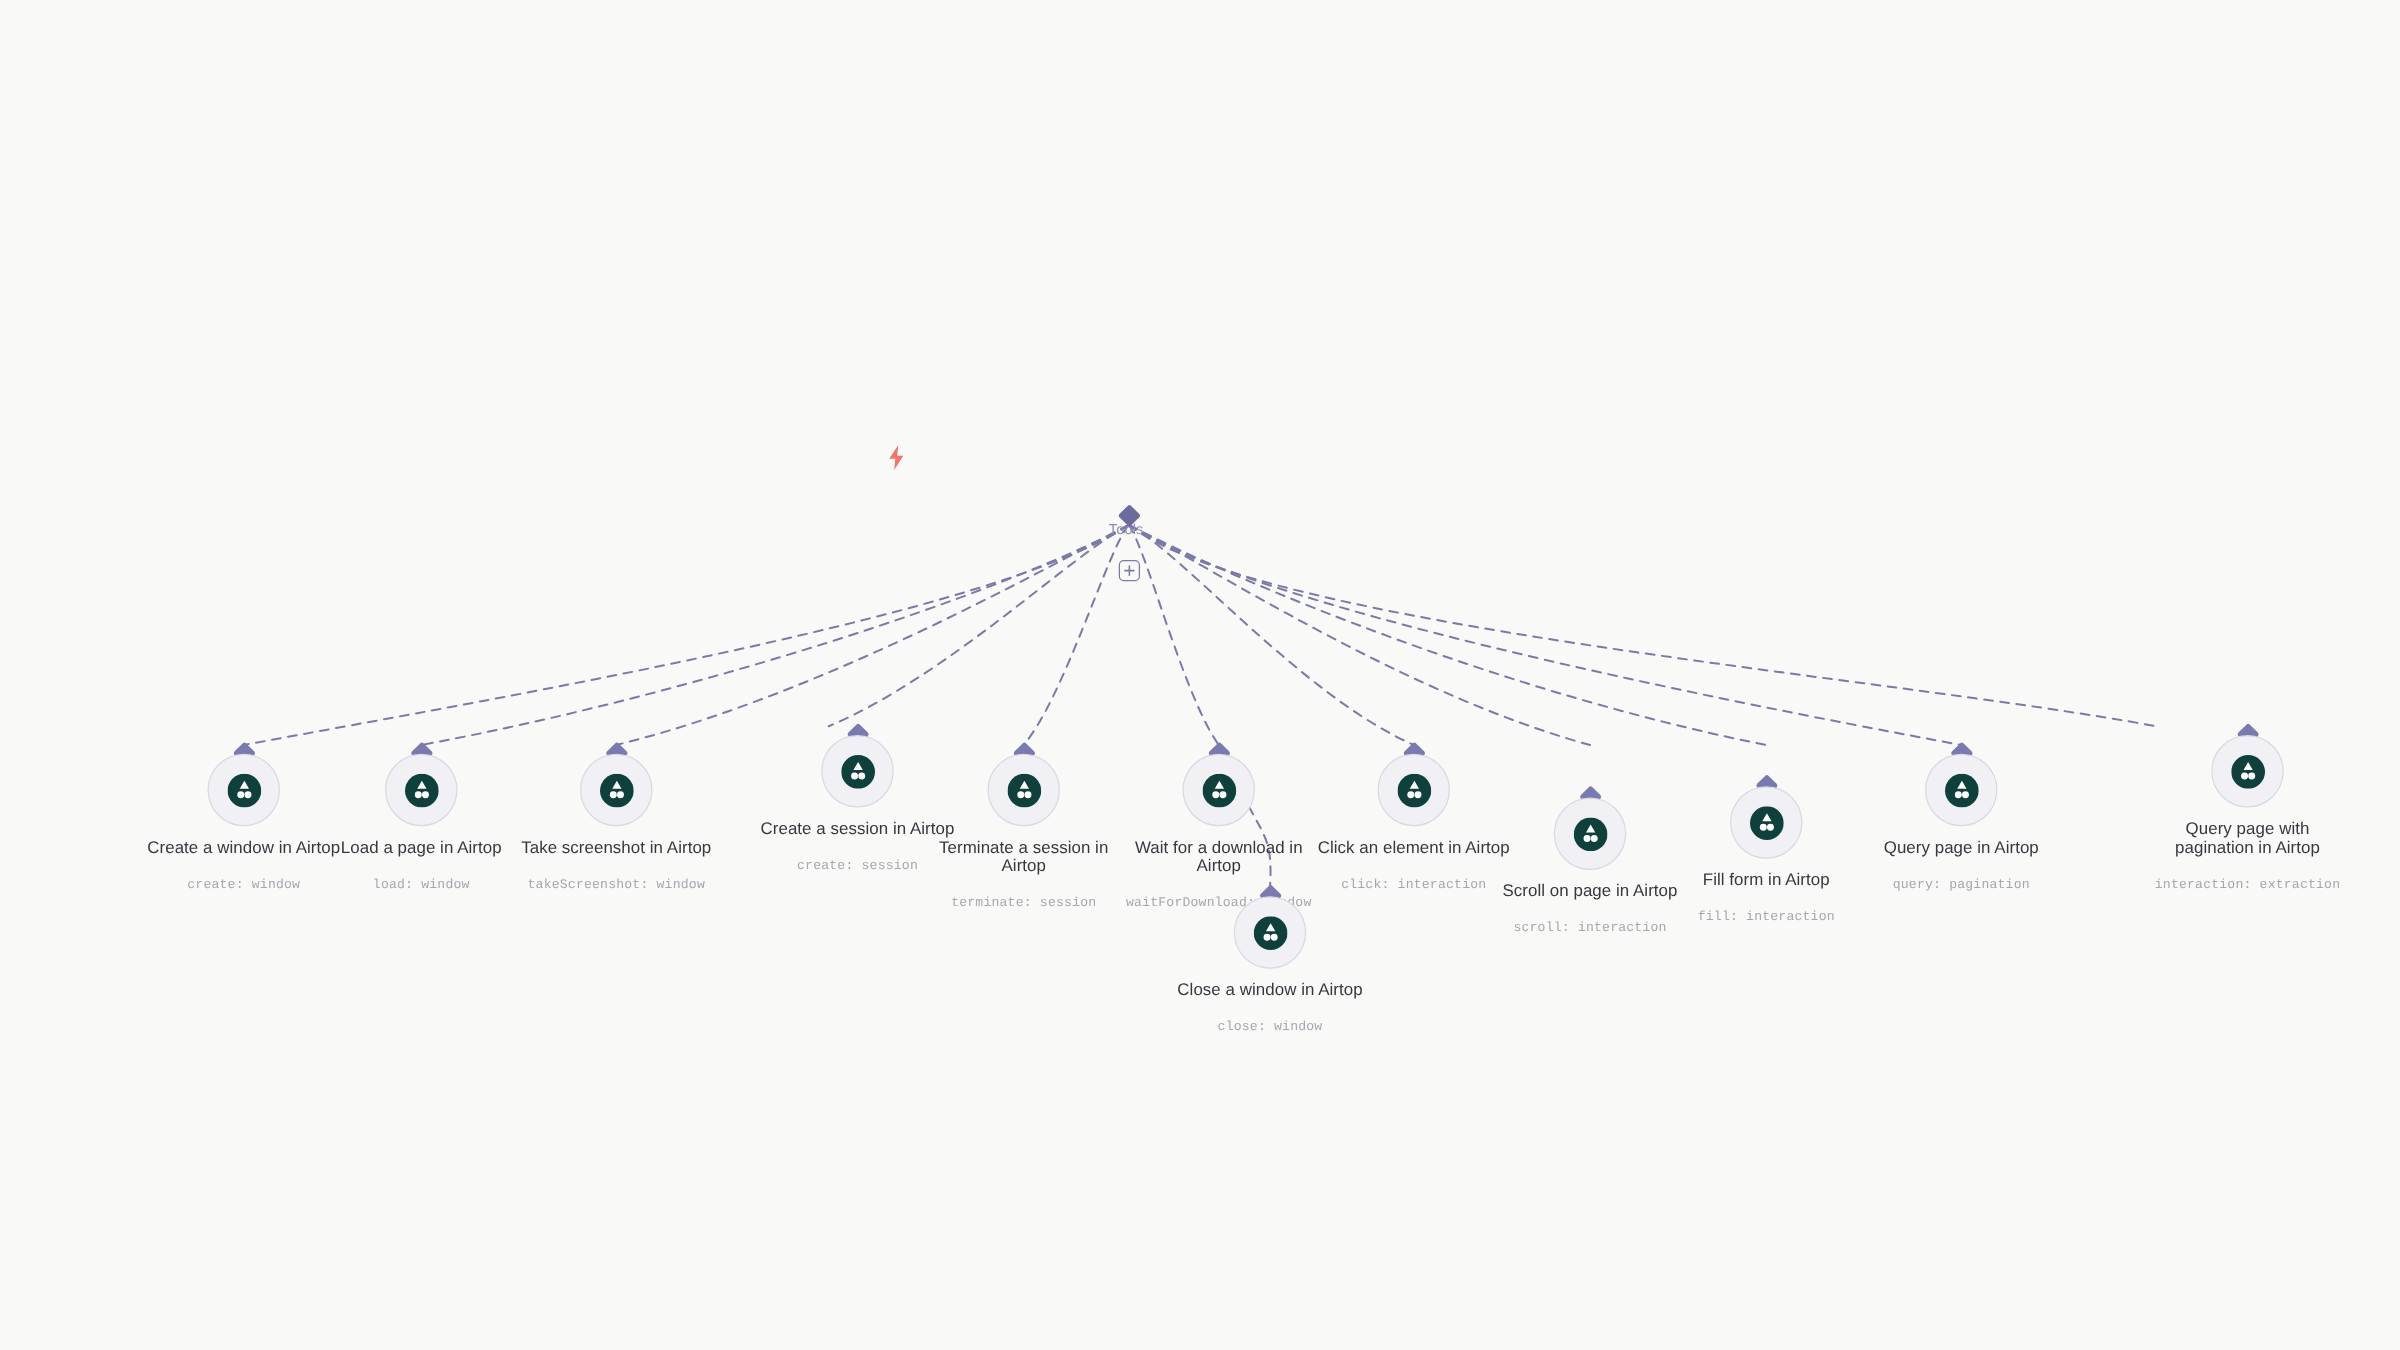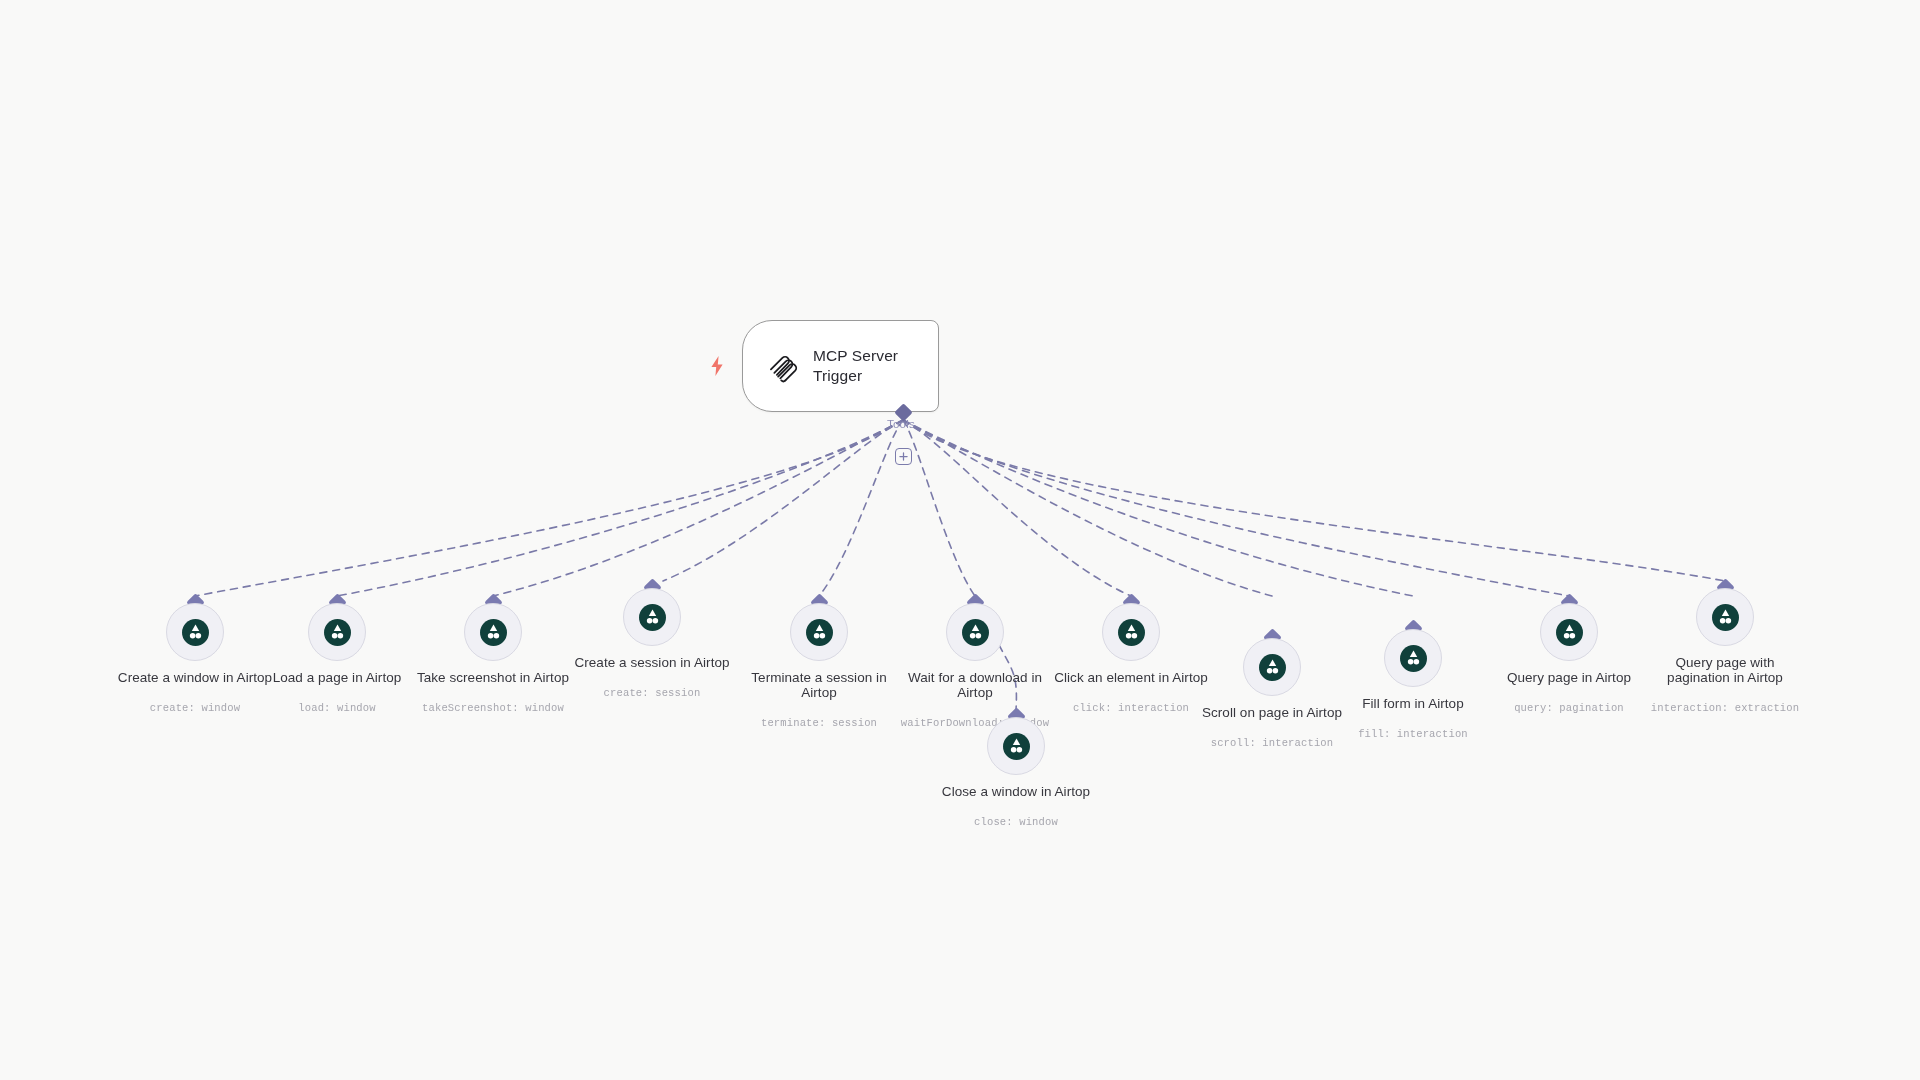--- a/index.html
+++ b/index.html
@@ -178,30 +178,20 @@
       <path d="M 903 420 C 1001.175 471, 1211.04 556, 1413 596" fill="none" stroke="#7a7aa8" stroke-width="1.6" stroke-dasharray="7 6" stroke-linecap="round"></path>
       <path d="M 903 420 C 1008 486.6, 1353 556, 1569 596" fill="none" stroke="#7a7aa8" stroke-width="1.6" stroke-dasharray="7 6" stroke-linecap="round"></path>
       <path d="M 903 420 C 1008 502.2, 1509 541, 1725 581" fill="none" stroke="#7a7aa8" stroke-width="1.6" stroke-dasharray="7 6" stroke-linecap="round"></path>
       <path d="M 999 645 C 1013 671, 1018 675, 1016 710" fill="none" stroke="#7a7aa8" stroke-width="1.6" stroke-dasharray="7 6" stroke-linecap="round"></path>
     </svg>
 
   <svg class="bolt-icon" id="bolt" viewBox="0 0 16 20" style="left: 709px; top: 356px;">
     <path d="M9.6 0 L2.4 11 H7.2 L6.4 20 L13.6 8.6 H8.8 Z" fill="#f0756a"></path>
   </svg>
 
-  <div class="trigger-node" id="trigger-node" style="left: 742px; top: 320px; width: 197px; height: 92px;">
-    <svg class="trigger-icon" viewBox="0 0 40 40" fill="none" stroke="#1b1b1f" stroke-width="2.1" stroke-linecap="round" stroke-linejoin="round">
-      <path d="M7 24 L20.5 10.5 a4.6 4.6 0 0 1 6.5 6.5 L14 30.5"></path>
-      <path d="M11 28 L24.5 14.5 a4.6 4.6 0 0 1 6.5 6.5 L18 34.5"></path>
-      <path d="M15.5 32.5 L29 19 a4.6 4.6 0 0 1 6.5 6.5 L24 37"></path>
-      <path d="M24 37 a3.4 3.4 0 0 1-4.8 0"></path>
-    </svg>
-    <div class="trigger-label">MCP Server
-Trigger</div>
-  </div>
 
   <div class="port-diamond" id="port-diamond" style="left: 896.5px; top: 405.5px; background: rgb(107, 107, 158);"></div>
   <div class="port-label" id="port-label" style="left: 887px; top: 418px; color: rgb(140, 140, 181);">Tools</div>
   <div class="plus-button" id="plus-button" style="left: 894.5px; top: 448px;">
     <svg width="9" height="9" viewBox="0 0 9 9">
       <path d="M4.5 0.9 V8.1 M0.9 4.5 H8.1" stroke="#7b7bab" stroke-width="1.25" stroke-linecap="round"></path>
     </svg>
   </div>
 
   <div id="tool-nodes">
@@ -243,21 +233,21 @@
               <circle cx="16" cy="16" r="16" fill="#10403b"></circle>
               <path d="M16 6.6 L20.4 14.2 H11.6 Z" fill="#ffffff"></path>
               <path d="M12.6 16.6 a3.3 3.3 0 1 0 0 6.6 a3.3 3.3 0 1 0 0-6.6 Z" fill="#ffffff"></path>
               <path d="M19.4 16.6 a3.3 3.3 0 1 0 0 6.6 a3.3 3.3 0 1 0 0-6.6 Z" fill="#ffffff"></path>
             </svg>
           </div>
         </div>
         <div class="tool-title">Take screenshot in Airtop</div>
         <div class="tool-sub">takeScreenshot: window</div>
       </div>
-      <div class="tool-node" style="left: 652px; top: 588px;">
+      <div class="tool-node" style="left: 686px; top: 588px;">
         <div class="tool-circle-wrap">
           <div class="tool-badge" style="background: rgb(122, 122, 176);"></div>
           <div class="tool-circle" style="background: rgb(240, 240, 245); border-color: rgb(217, 217, 227);">
             <svg class="airtop-icon" viewBox="0 0 32 32">
               <circle cx="16" cy="16" r="16" fill="#10403b"></circle>
               <path d="M16 6.6 L20.4 14.2 H11.6 Z" fill="#ffffff"></path>
               <path d="M12.6 16.6 a3.3 3.3 0 1 0 0 6.6 a3.3 3.3 0 1 0 0-6.6 Z" fill="#ffffff"></path>
               <path d="M19.4 16.6 a3.3 3.3 0 1 0 0 6.6 a3.3 3.3 0 1 0 0-6.6 Z" fill="#ffffff"></path>
             </svg>
           </div>
@@ -348,21 +338,21 @@
               <circle cx="16" cy="16" r="16" fill="#10403b"></circle>
               <path d="M16 6.6 L20.4 14.2 H11.6 Z" fill="#ffffff"></path>
               <path d="M12.6 16.6 a3.3 3.3 0 1 0 0 6.6 a3.3 3.3 0 1 0 0-6.6 Z" fill="#ffffff"></path>
               <path d="M19.4 16.6 a3.3 3.3 0 1 0 0 6.6 a3.3 3.3 0 1 0 0-6.6 Z" fill="#ffffff"></path>
             </svg>
           </div>
         </div>
         <div class="tool-title">Query page in Airtop</div>
         <div class="tool-sub">query: pagination</div>
       </div>
-      <div class="tool-node" style="left: 1725px; top: 588px;">
+      <div class="tool-node" style="left: 1798px; top: 588px;">
         <div class="tool-circle-wrap">
           <div class="tool-badge" style="background: rgb(122, 122, 176);"></div>
           <div class="tool-circle" style="background: rgb(240, 240, 245); border-color: rgb(217, 217, 227);">
             <svg class="airtop-icon" viewBox="0 0 32 32">
               <circle cx="16" cy="16" r="16" fill="#10403b"></circle>
               <path d="M16 6.6 L20.4 14.2 H11.6 Z" fill="#ffffff"></path>
               <path d="M12.6 16.6 a3.3 3.3 0 1 0 0 6.6 a3.3 3.3 0 1 0 0-6.6 Z" fill="#ffffff"></path>
               <path d="M19.4 16.6 a3.3 3.3 0 1 0 0 6.6 a3.3 3.3 0 1 0 0-6.6 Z" fill="#ffffff"></path>
             </svg>
           </div>

